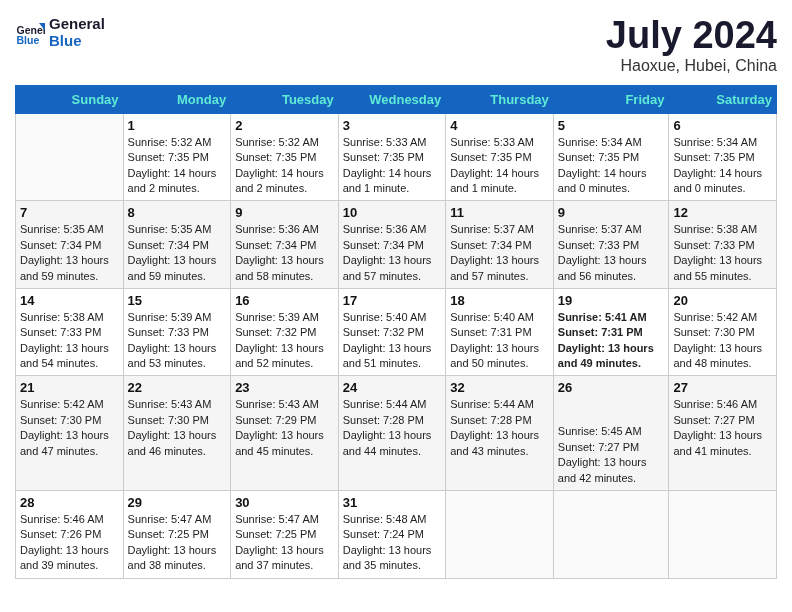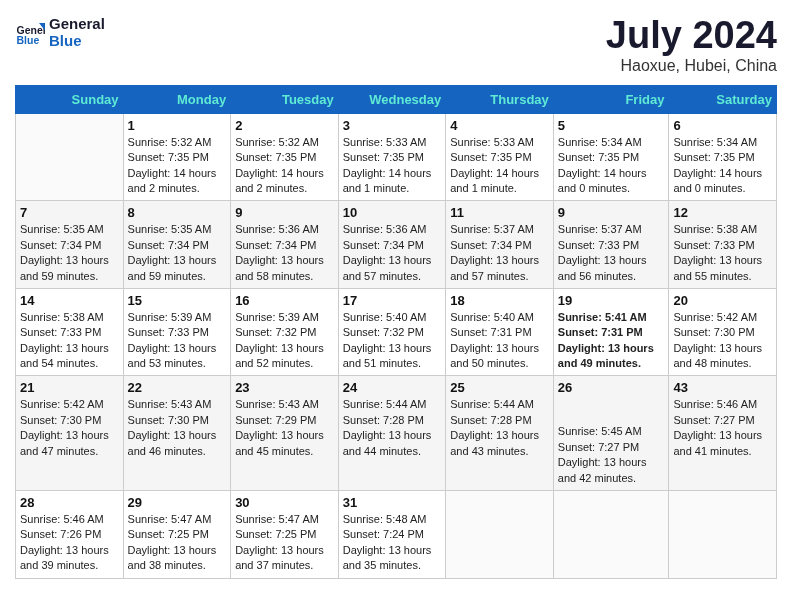--- a/index.html
+++ b/index.html
@@ -282,35 +282,35 @@
 and 45 minutes.</div>
         </td>
         <td>
           <span class="day-number">24</span>
           <div class="day-info" style="white-space: pre-line;">Sunrise: 5:44 AM
 Sunset: 7:28 PM
 Daylight: 13 hours
 and 44 minutes.</div>
         </td>
         <td>
-          <span class="day-number">25</span>
+          <span class="day-number">32</span>
           <div class="day-info" style="white-space: pre-line;">Sunrise: 5:44 AM
 Sunset: 7:28 PM
 Daylight: 13 hours
 and 43 minutes.</div>
         </td>
         <td>
           <span class="day-number">26</span>
           <div class="day-info" style="white-space: pre-line; margin-top: 29px;">Sunrise: 5:45 AM
 Sunset: 7:27 PM
 Daylight: 13 hours
 and 42 minutes.</div>
         </td>
         <td>
-          <span class="day-number">43</span>
+          <span class="day-number">27</span>
           <div class="day-info" style="white-space: pre-line;">Sunrise: 5:46 AM
 Sunset: 7:27 PM
 Daylight: 13 hours
 and 41 minutes.</div>
         </td>
       </tr>
       <tr>
         <td>
           <span class="day-number">28</span>
           <div class="day-info" style="white-space: pre-line;">Sunrise: 5:46 AM

